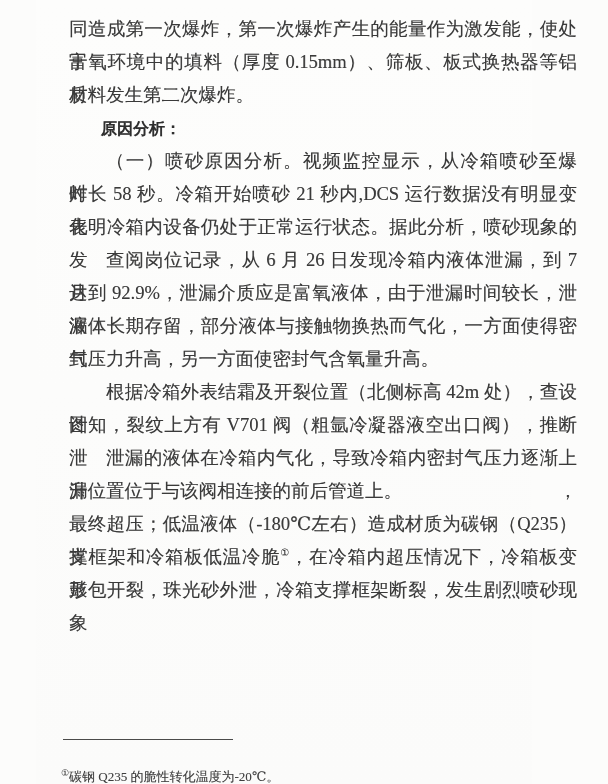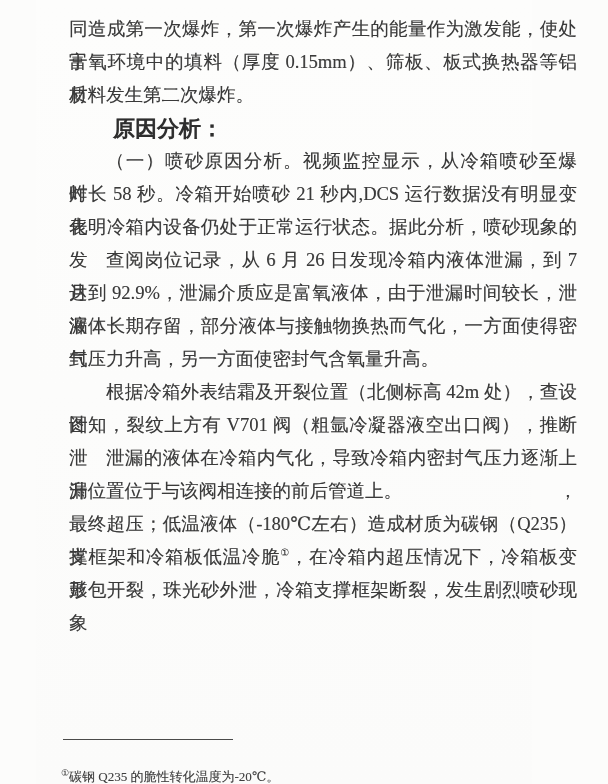--- a/index.html
+++ b/index.html
@@ -36,21 +36,21 @@
     white-space: normal;
     text-align: justify;
     text-align-last: justify;
   }
   .line.indent {
     text-indent: 2em;
   }
   .line.heading {
     font-family: "DejaVu Sans", "Liberation Sans", sans-serif;
     font-weight: 700;
-    font-size: 22px;
+    font-size: 16px;
     color: #2e2e2e;
   }
   .line sup {
     font-size: 10px;
     line-height: 0;
     vertical-align: super;
   }
   .footnote-sep {
     position: absolute;
     left: 27px;

